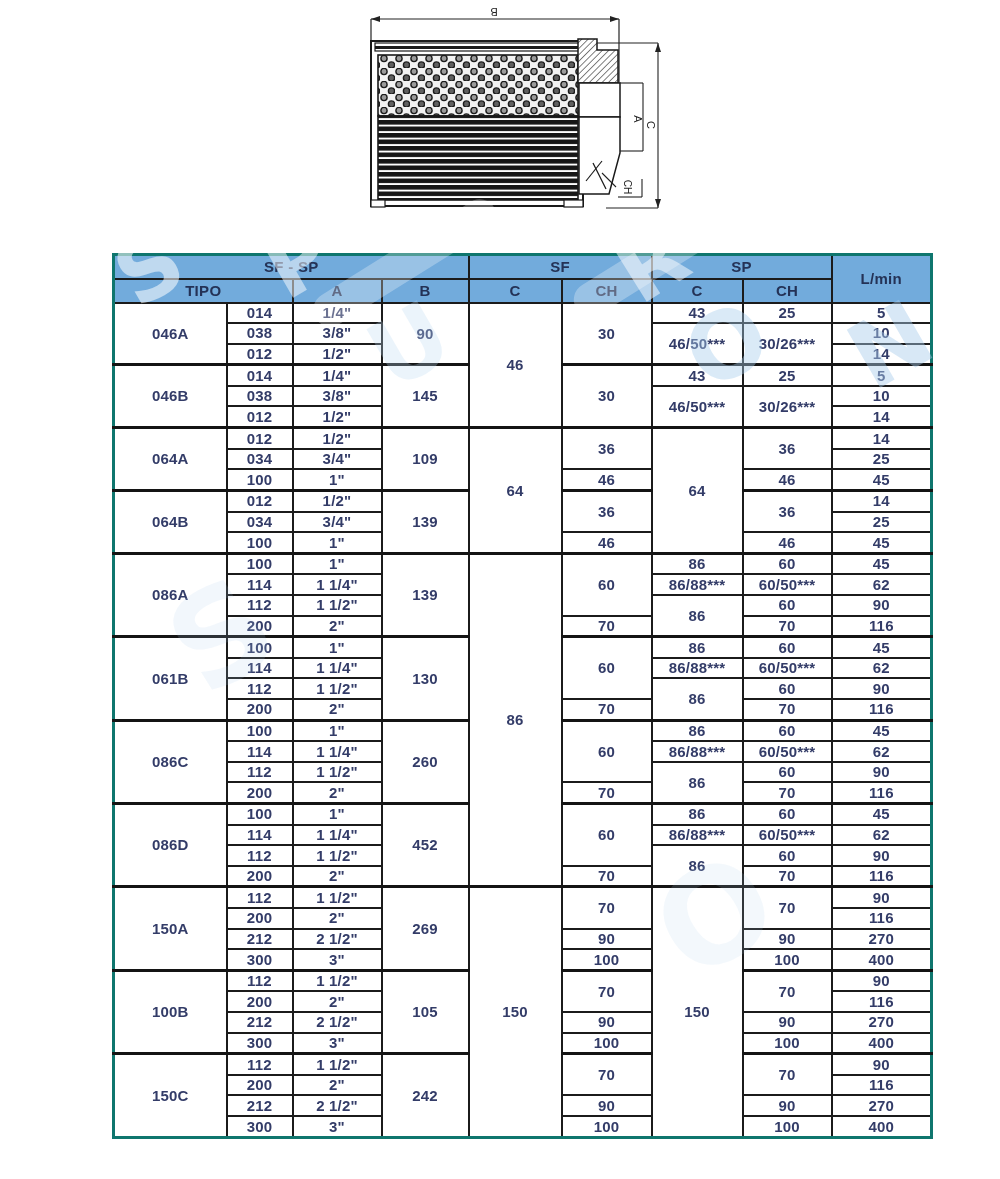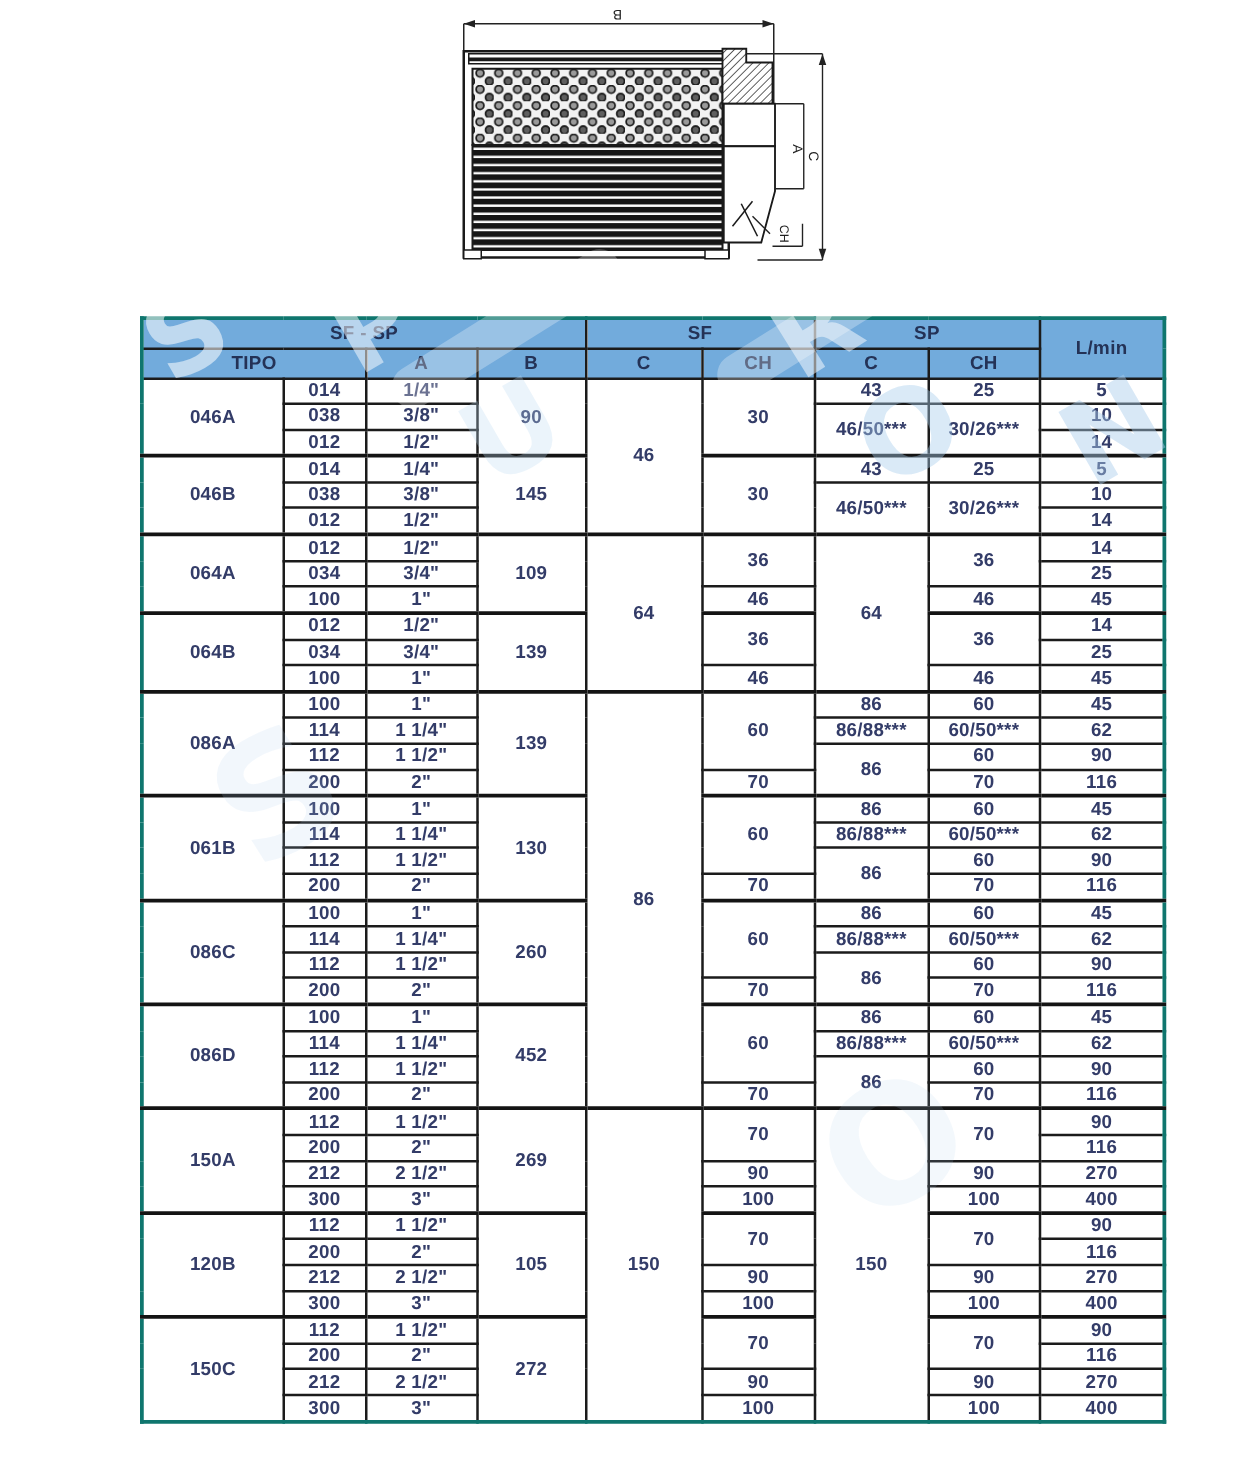--- a/index.html
+++ b/index.html
@@ -419,21 +419,21 @@
           <td>270</td>
         </tr>
         <tr>
           <td>300</td>
           <td>3"</td>
           <td>100</td>
           <td>100</td>
           <td>400</td>
         </tr>
         <tr class="gs">
-          <td rowspan="4">120B</td>
+          <td rowspan="4">100B</td>
           <td>112</td>
           <td>1 1/2"</td>
           <td rowspan="4">105</td>
           <td rowspan="2">70</td>
           <td rowspan="2">70</td>
           <td>90</td>
         </tr>
         <tr>
           <td>200</td>
           <td>2"</td>
@@ -450,21 +450,21 @@
           <td>300</td>
           <td>3"</td>
           <td>100</td>
           <td>100</td>
           <td>400</td>
         </tr>
         <tr class="gs">
           <td rowspan="4">150C</td>
           <td>112</td>
           <td>1 1/2"</td>
-          <td rowspan="4">272</td>
+          <td rowspan="4">242</td>
           <td rowspan="2">70</td>
           <td rowspan="2">70</td>
           <td>90</td>
         </tr>
         <tr>
           <td>200</td>
           <td>2"</td>
           <td>116</td>
         </tr>
         <tr>

